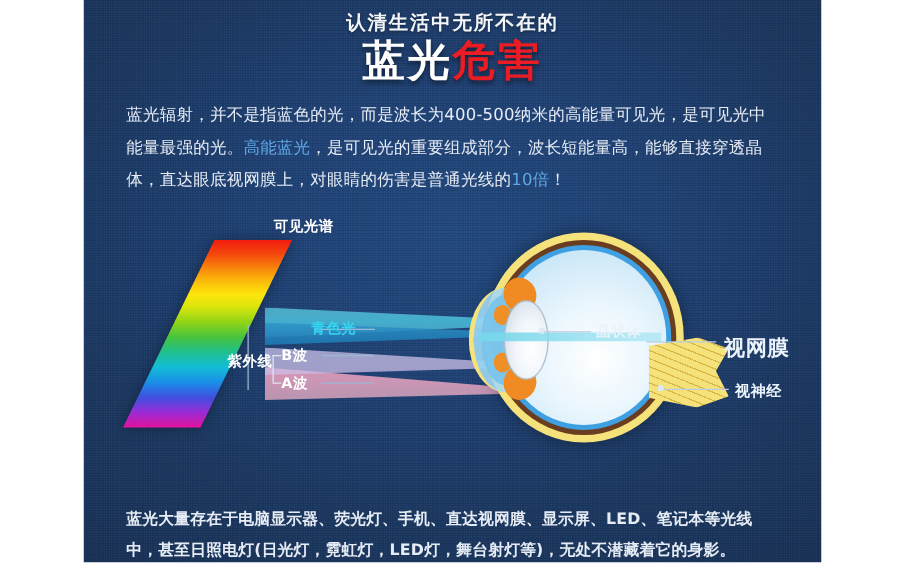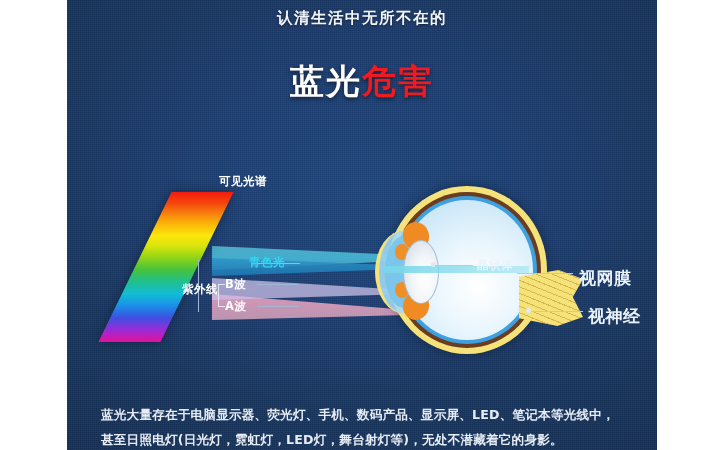--- a/index.html
+++ b/index.html
@@ -27,21 +27,20 @@
   
   #kicker{
     left:0;right:0;top:8px;text-align:center;white-space:normal;
     font-size:15.5px;font-weight:bold;letter-spacing:1.5px;color:#f2f5fa;
     text-shadow:0 1px 2px rgba(0,0,0,.45);
   }
   #title{
     left:0;right:0;top:29px;text-align:center;white-space:normal;
     font-size:34px;font-weight:bold;letter-spacing:2px;line-height:1.18;
     text-shadow:0 2px 4px rgba(0,0,0,.5);
-    margin-top:32px;
   }
   #title .w{color:#ffffff;}
   #title .r{color:#ec1c24;}
 
   
   #para{
     left:34px;width:524px;top:80px;white-space:normal;
     font-size:13.2px;line-height:26px;color:#e6ecf5;letter-spacing:.2px;
   }
   #para .hi{color:#5fa8e8;}
@@ -162,21 +161,21 @@
   }
 
   
   #lbl-lens{left:410px;top:98px;font-size:11.5px;color:#eaf2fb;font-weight:bold;letter-spacing:.5px;}
   #lead-lens{left:368px;top:105px;width:38px;height:1px;background:#b9cbe2;}
   #dot-lens{position:absolute;left:364px;top:102px;width:5px;height:5px;border-radius:50%;background:#dfe9f5;}
 
   #lbl-retina{left:512px;top:107px;font-size:17px;color:#eaf2fb;font-weight:bold;letter-spacing:.5px;}
   #lead-retina{left:450px;top:113px;width:56px;height:1px;background:#b9cbe2;}
 
-  #lbl-nerve{left:521px;top:145px;font-size:17px;color:#eaf2fb;font-weight:bold;letter-spacing:.5px;}
+  #lbl-nerve{left:521px;top:145px;font-size:12px;color:#eaf2fb;font-weight:bold;letter-spacing:.5px;}
   #lead-nerve{left:464px;top:151px;width:52px;height:1px;background:#b9cbe2;}
   #dot-nerve{position:absolute;left:459px;top:148px;width:5px;height:5px;border-radius:50%;background:#dfe9f5;}
 
   
   #caption{
     left:0;right:0;top:364px;text-align:center;white-space:normal;
     font-size:12.5px;font-weight:bold;color:#eef3fa;letter-spacing:.6px;
   }
 
   
@@ -189,20 +188,23 @@
 <body>
 
 <div id="stage">
   <div id="panel">
 
     <div class="txt" id="kicker">认清生活中无所不在的</div>
     <div class="txt" id="title">
       <span class="w">蓝光</span><span class="r">危害</span>
     </div>
 
+    <div class="txt" id="para">
+      <span>蓝光辐射，并不是指蓝色的光，而是波长为400-500纳米的高能量可见光，是可见光中能量最强的光。</span><span class="hi">高能蓝光</span><span>，是可见光的重要组成部分，波长短能量高，能够直接穿透晶体，直达眼底视网膜上，对眼睛的伤害是普通光线的</span><span class="hi">10倍</span><span>！</span>
+    </div>
 
     <div id="diagram">
 
       <div class="beam" id="beam-pink"></div>
       <div class="beam" id="beam-violet"></div>
       <div class="beam" id="beam-cyan"></div>
       <div class="beam" id="beam-cyan2"></div>
 
       <div id="spectrum"></div>
       <div class="txt" id="lbl-spectrum">可见光谱</div>
@@ -244,17 +246,17 @@
       <div class="rule" id="lead-retina"></div>
       <div class="txt" id="lbl-retina">视网膜</div>
 
       <div id="dot-nerve"></div>
       <div class="rule" id="lead-nerve"></div>
       <div class="txt" id="lbl-nerve">视神经</div>
     </div>
 
 
     <div class="txt" id="footer">
-      <span>蓝光大量存在于电脑显示器、荧光灯、手机、数码产品、显示屏、LED、笔记本等光线中，甚至日照电灯(日光灯，</span><span>霓虹灯，LED灯，舞台射灯等)，无处不潜藏着它的身影。</span>
+      <span>蓝光大量存在于电脑显示器、荧光灯、手机、直达视网膜、显示屏、LED、笔记本等光线中，甚至日照电灯(日光灯，</span><span>霓虹灯，LED灯，舞台射灯等)，无处不潜藏着它的身影。</span>
     </div>
 
   </div>
 </div>
 
 </body></html>

